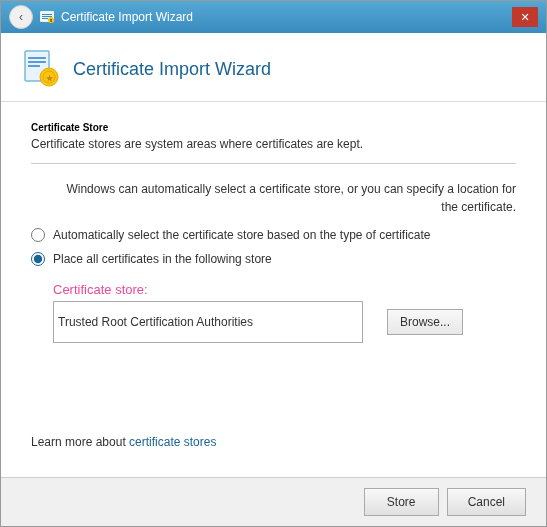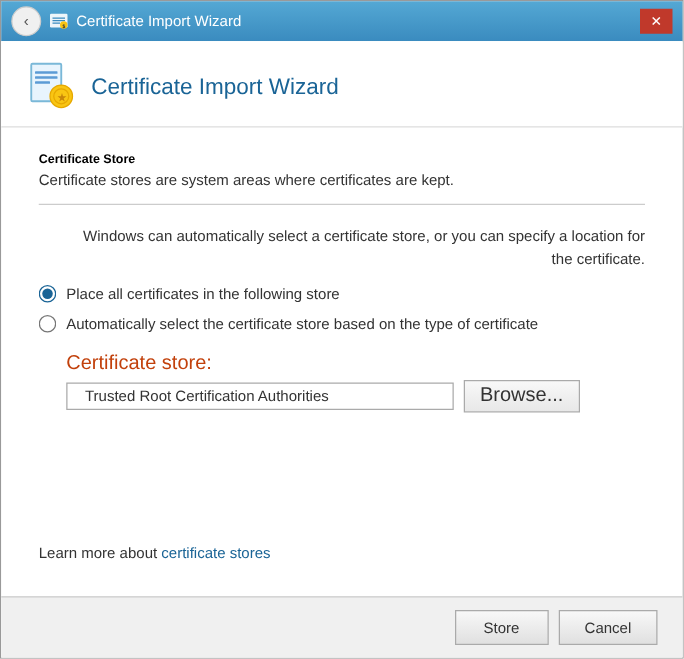--- a/index.html
+++ b/index.html
@@ -150,46 +150,47 @@
       font-size: 12px;
       color: #333;
     }
     .store-section {
       margin-left: 22px;
       display: flex;
       flex-direction: column;
       gap: 4px;
     }
     .store-label {
-      font-size: 16px;
-      color: #c2410c;
+      font-size: 13px;
+      color: #ec4899;
     }
     .store-row {
       display: flex;
       align-items: center;
       gap: 8px;
     }
     .store-input {
       flex: 1;
-      height: 22px;
+      height: 42px;
       border: 1px solid #aaa;
-      padding: 0 14px;
+      padding: 0 4px;
       font-size: 12px;
       color: #333;
       background: #fff;
       max-width: 310px;
     }
     .browse-btn {
       height: 26px;
       padding: 0 12px;
       border: 1px solid #aaa;
       background: linear-gradient(to bottom, #f8f8f8, #e8e8e8);
       cursor: pointer;
-      font-size: 16px;
-      color: #333;
+      font-size: 12px;
+      color: #333;
+      margin-left: 16px;
     }
     .spacer { flex: 1; }
     .learn-more {
       font-size: 12px;
       color: #333;
       margin-bottom: 8px;
     }
     .learn-more a {
       color: #1a6496;
       text-decoration: none;
@@ -268,26 +269,26 @@
       <div class="section-desc">Certificate stores are system areas where certificates are kept.</div>
       <hr class="divider">
 
       <div class="info-text">
         <span>Windows can automatically select a certificate store, or you can specify a location for</span><br>
         <span style="color:#333;">the certificate.</span>
       </div>
 
       <div class="radio-group">
         <label class="radio-item">
+          <input type="radio" class="radio-input" name="certstore" style="">
+          <span class="radio-label">Automatically select the certificate store based on the type of certificate</span>
+        </label>
+        <label class="radio-item">
           <input type="radio" class="radio-input" name="certstore" checked="" style="">
           <span class="radio-label">Place all certificates in the following store</span>
-        </label>
-        <label class="radio-item">
-          <input type="radio" class="radio-input" name="certstore" style="">
-          <span class="radio-label">Automatically select the certificate store based on the type of certificate</span>
         </label>
       </div>
 
       <div class="store-section">
         <span class="store-label">Certificate store:</span>
         <div class="store-row">
           <input type="text" class="store-input" readonly="" value="Trusted Root Certification Authorities" style="">
           <button class="browse-btn">Browse...</button>
         </div>
       </div>

